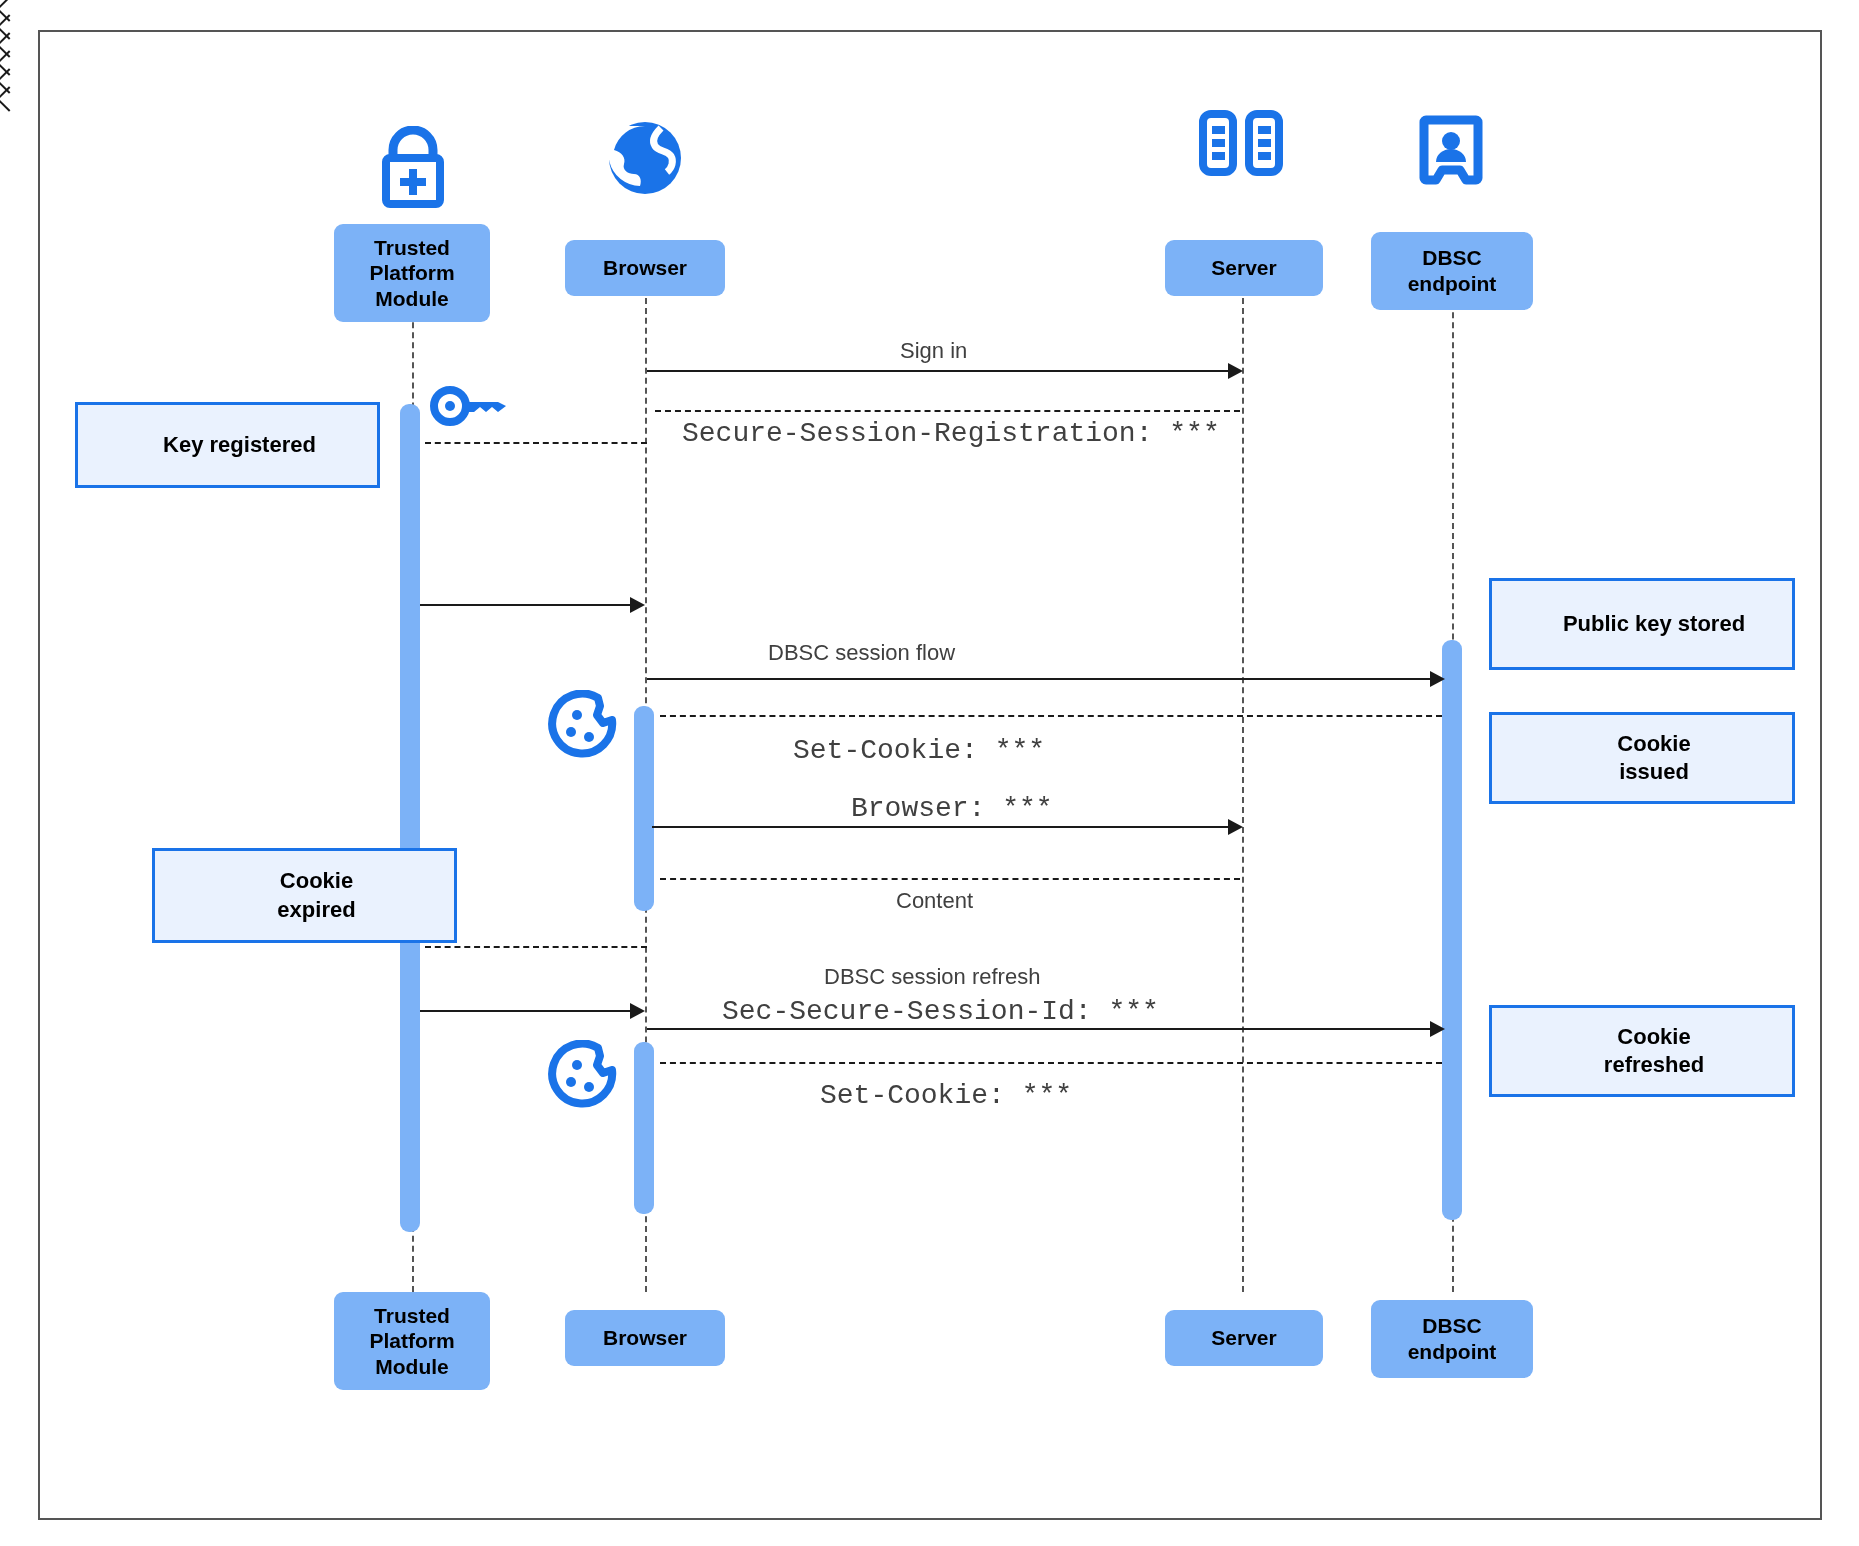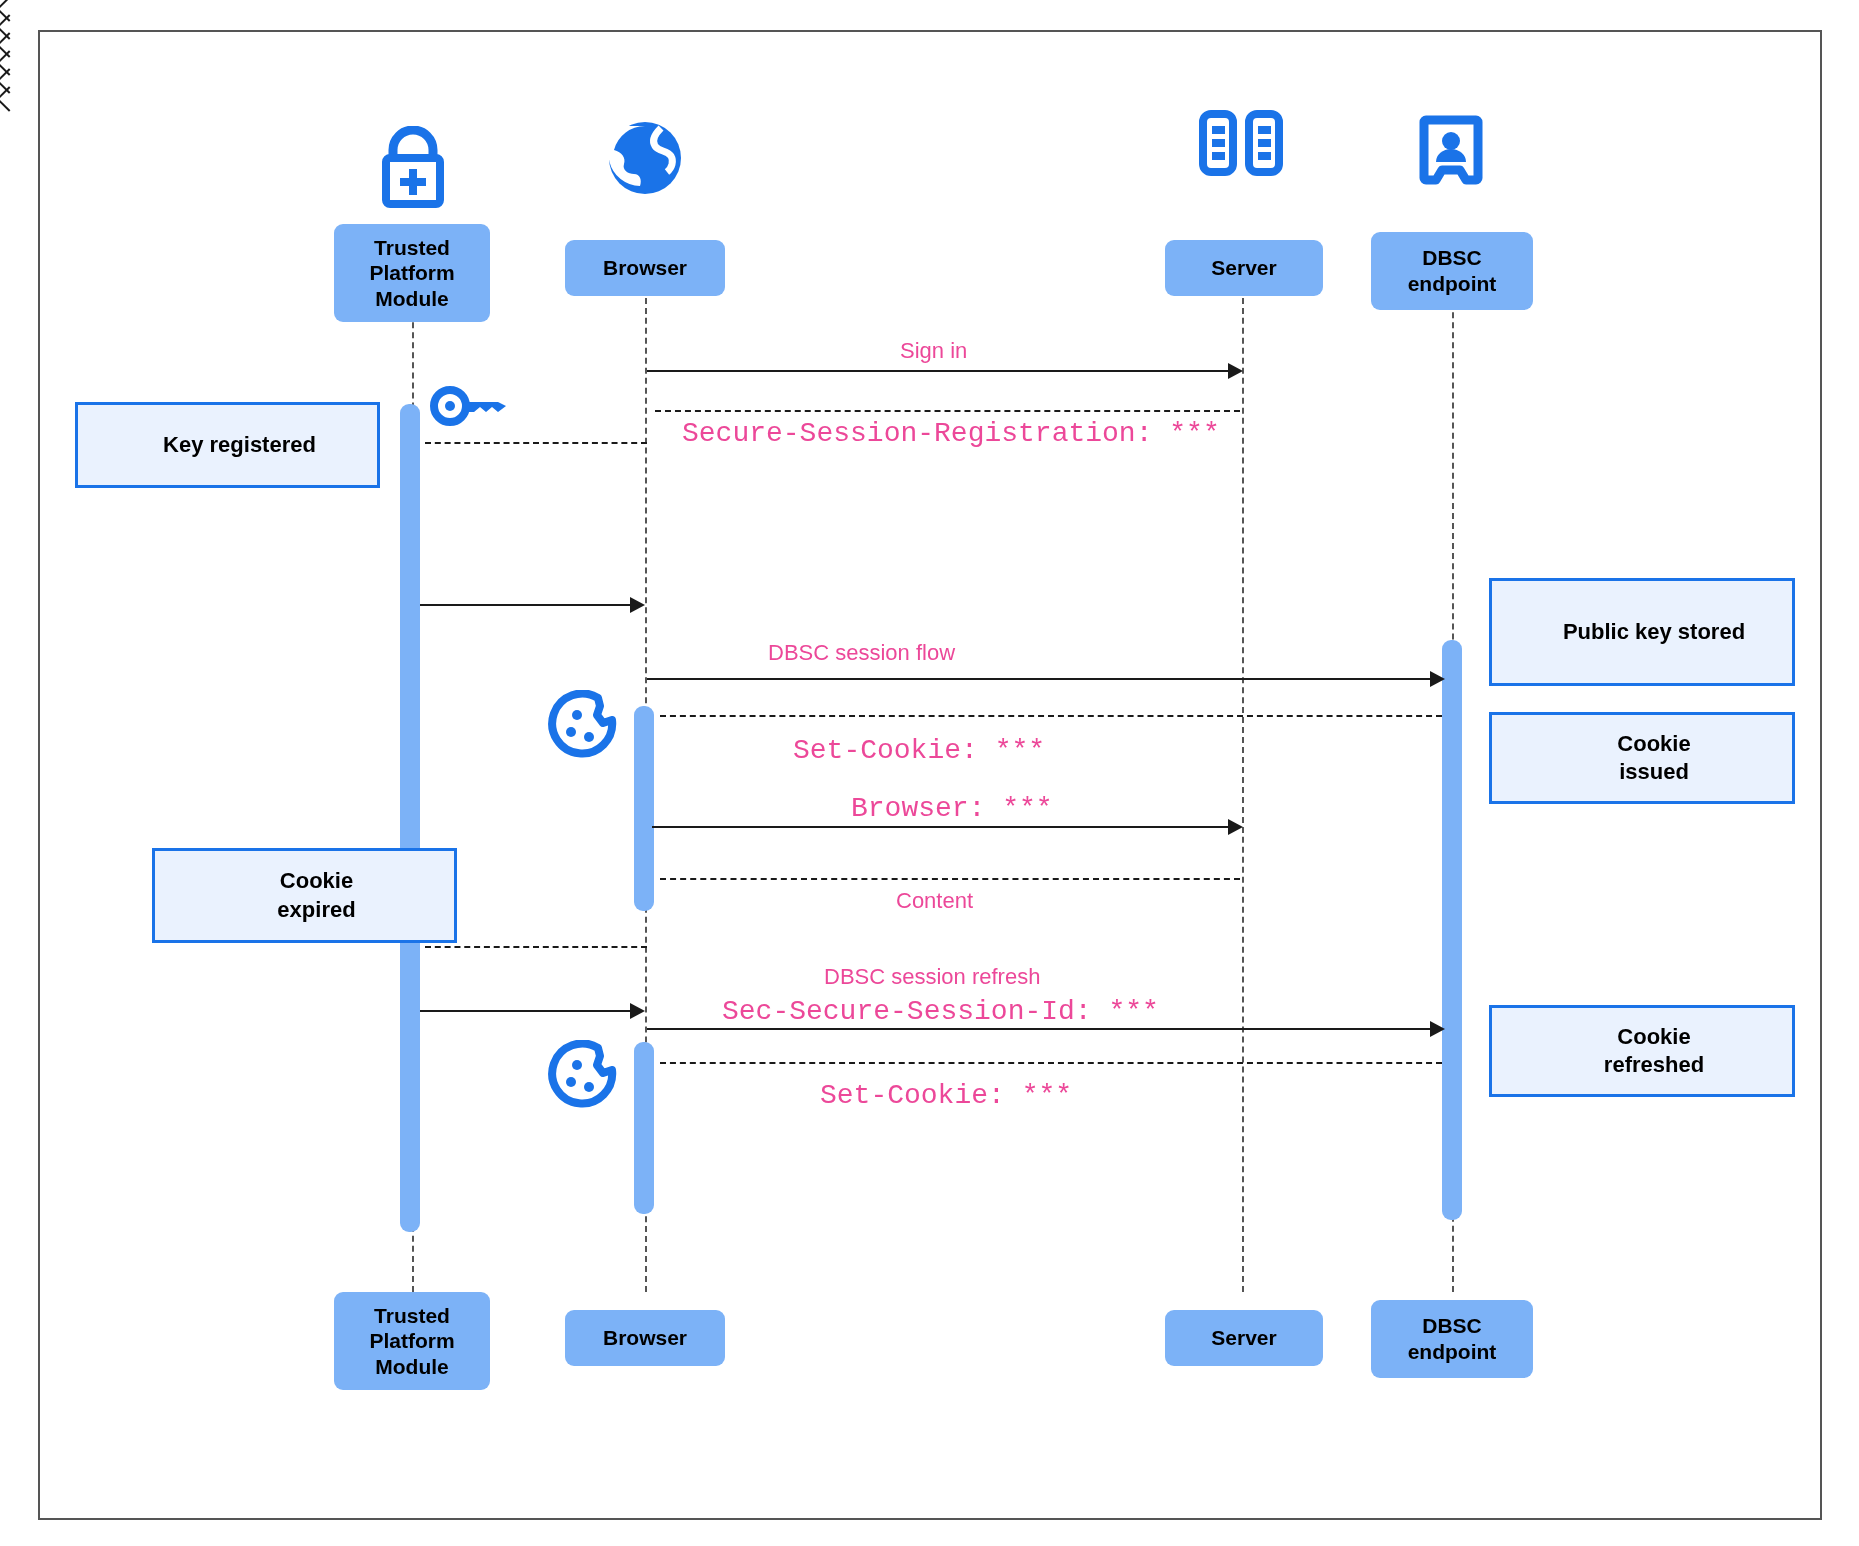--- a/index.html
+++ b/index.html
@@ -26,21 +26,21 @@
   .picon{position:absolute;}
 
   
   .note{position:absolute;background:#eaf2fe;border:3px solid #1a73e8;box-sizing:border-box;
     display:flex;align-items:center;justify-content:center;text-align:center;
     font-weight:bold;font-size:22px;color:#000;line-height:1.28;padding-left:24px;}
 
   
   .msg-line{position:absolute;height:0;border-top:2px solid #1a1a1a;}
   .msg-line.dashed{border-top:2px dashed #1a1a1a;}
-  .msg-label{position:absolute;font-size:22px;color:#ec4899;white-space:pre;}
+  .msg-label{position:absolute;font-size:22px;color:#404040;white-space:pre;}
   .msg-label.mono{font-family:"Liberation Mono",monospace;font-size:28px;letter-spacing:0px;}
   .arrowhead{position:absolute;width:0;height:0;}
   .arrow-right-solid{border-top:8px solid transparent;border-bottom:8px solid transparent;border-left:15px solid #1a1a1a;}
   .arrow-left-open{width:16px;height:16px;border-left:2px solid #1a1a1a;border-bottom:2px solid #1a1a1a;
     transform:rotate(45deg);background:transparent;}
   .icon-float{position:absolute;}
 </style>
 </head>
 <body>
 
@@ -205,21 +205,21 @@
   <div class="note" style="left:75px;top:402px;width:305px;height:86px;">
     <span style="white-space:pre-line;">Key registered</span>
   </div>
 
 
   <div class="note" style="left:152px;top:848px;width:305px;height:95px;">
     <span style="white-space:pre-line;">Cookie
 expired</span>
   </div>
 
-  <div class="note" style="left:1489px;top:578px;width:306px;height:108px;justify-content:center;">
+  <div class="note" style="left:1489px;top:578px;width:306px;height:92px;justify-content:center;">
     <span style="white-space:pre-line;">Public key stored</span>
   </div>
 
   <div class="note" style="left:1489px;top:712px;width:306px;height:92px;">
     <span style="white-space:pre-line;">Cookie
 issued</span>
   </div>
 
   <div class="note" style="left:1489px;top:1005px;width:306px;height:92px;">
     <span style="white-space:pre-line;">Cookie

